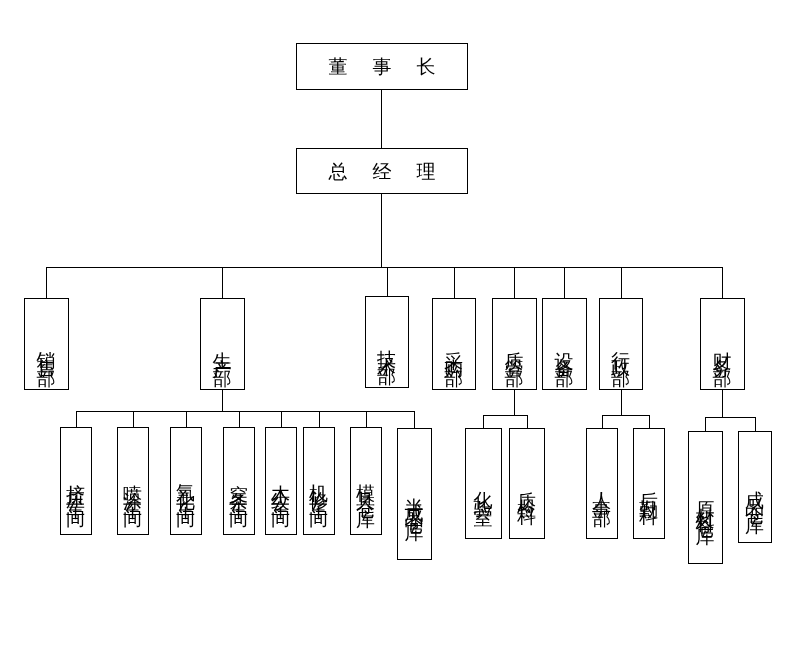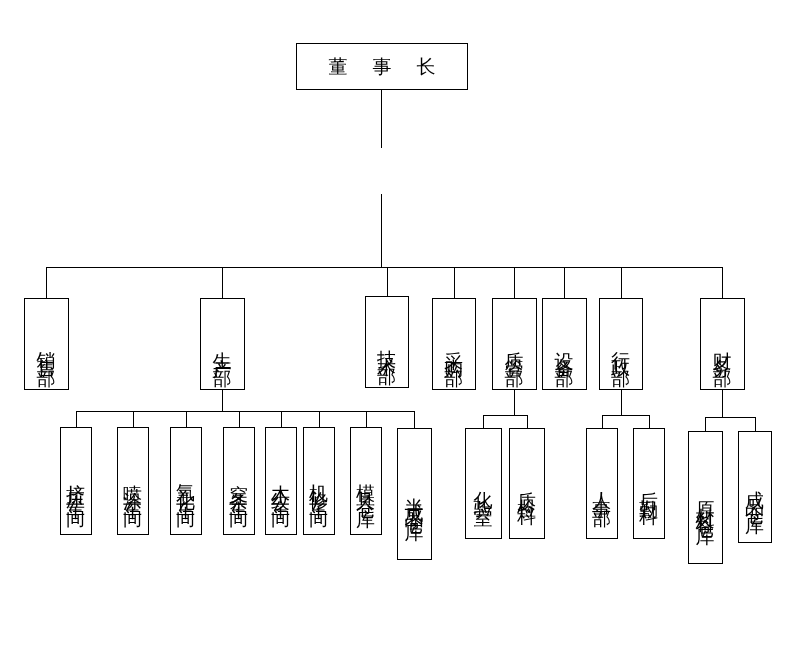--- a/index.html
+++ b/index.html
@@ -58,20 +58,23 @@
   <div class="vline" style="left:602px;top:415px;height:13px"></div>
   <div class="vline" style="left:649px;top:415px;height:13px"></div>
 
   <div class="vline" style="left:722px;top:390px;height:27px"></div>
   <div class="hline" style="left:705px;top:417px;width:50px"></div>
   <div class="vline" style="left:705px;top:417px;height:14px"></div>
   <div class="vline" style="left:755px;top:417px;height:14px"></div>
 
   <div class="node" style="left:296px;top:43px;width:172px;height:47px">
     <span class="lbl lbl-h">董事长</span>
+  </div>
+  <div class="node" style="left:296px;top:148px;width:172px;height:46px">
+    <span class="lbl lbl-h">总经理</span>
   </div>
 
   <div class="node" style="left:24px;top:298px;width:45px;height:92px">
     <span class="lbl lbl-v">销售部</span>
   </div>
   <div class="node" style="left:200px;top:298px;width:45px;height:92px">
     <span class="lbl lbl-v">生产部</span>
   </div>
   <div class="node" style="left:365px;top:296px;width:44px;height:92px">
     <span class="lbl lbl-v">技术部</span>

